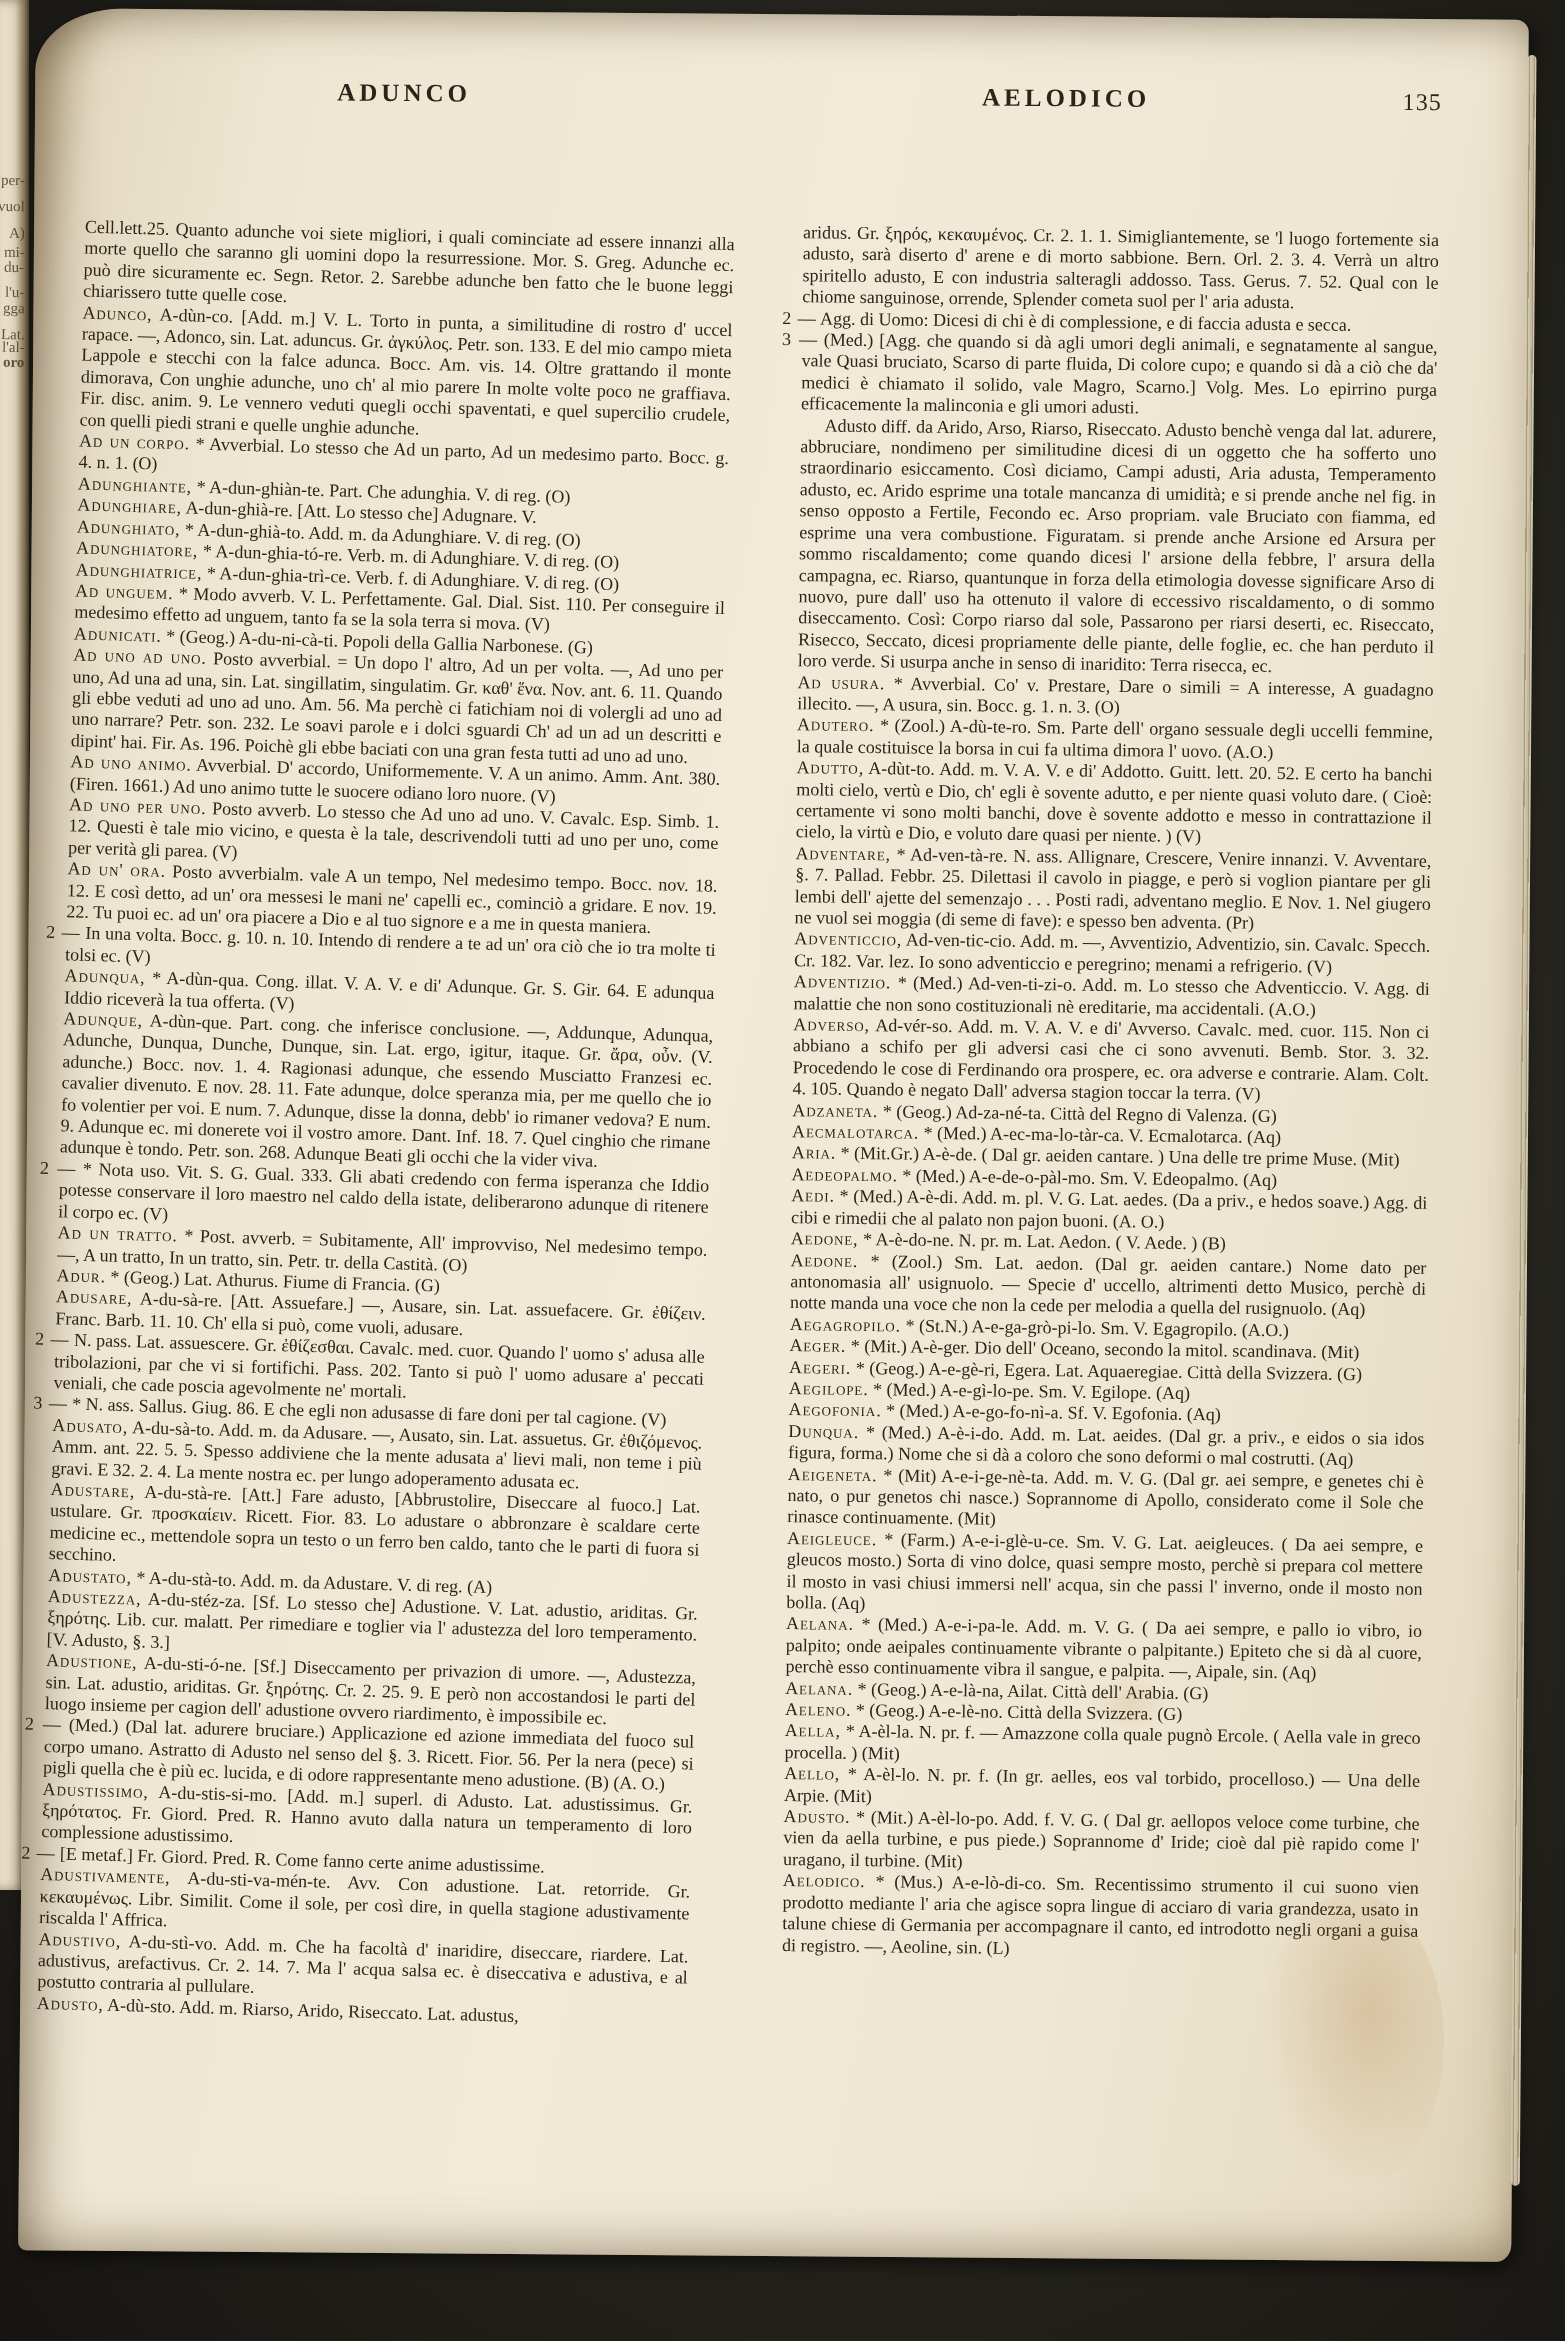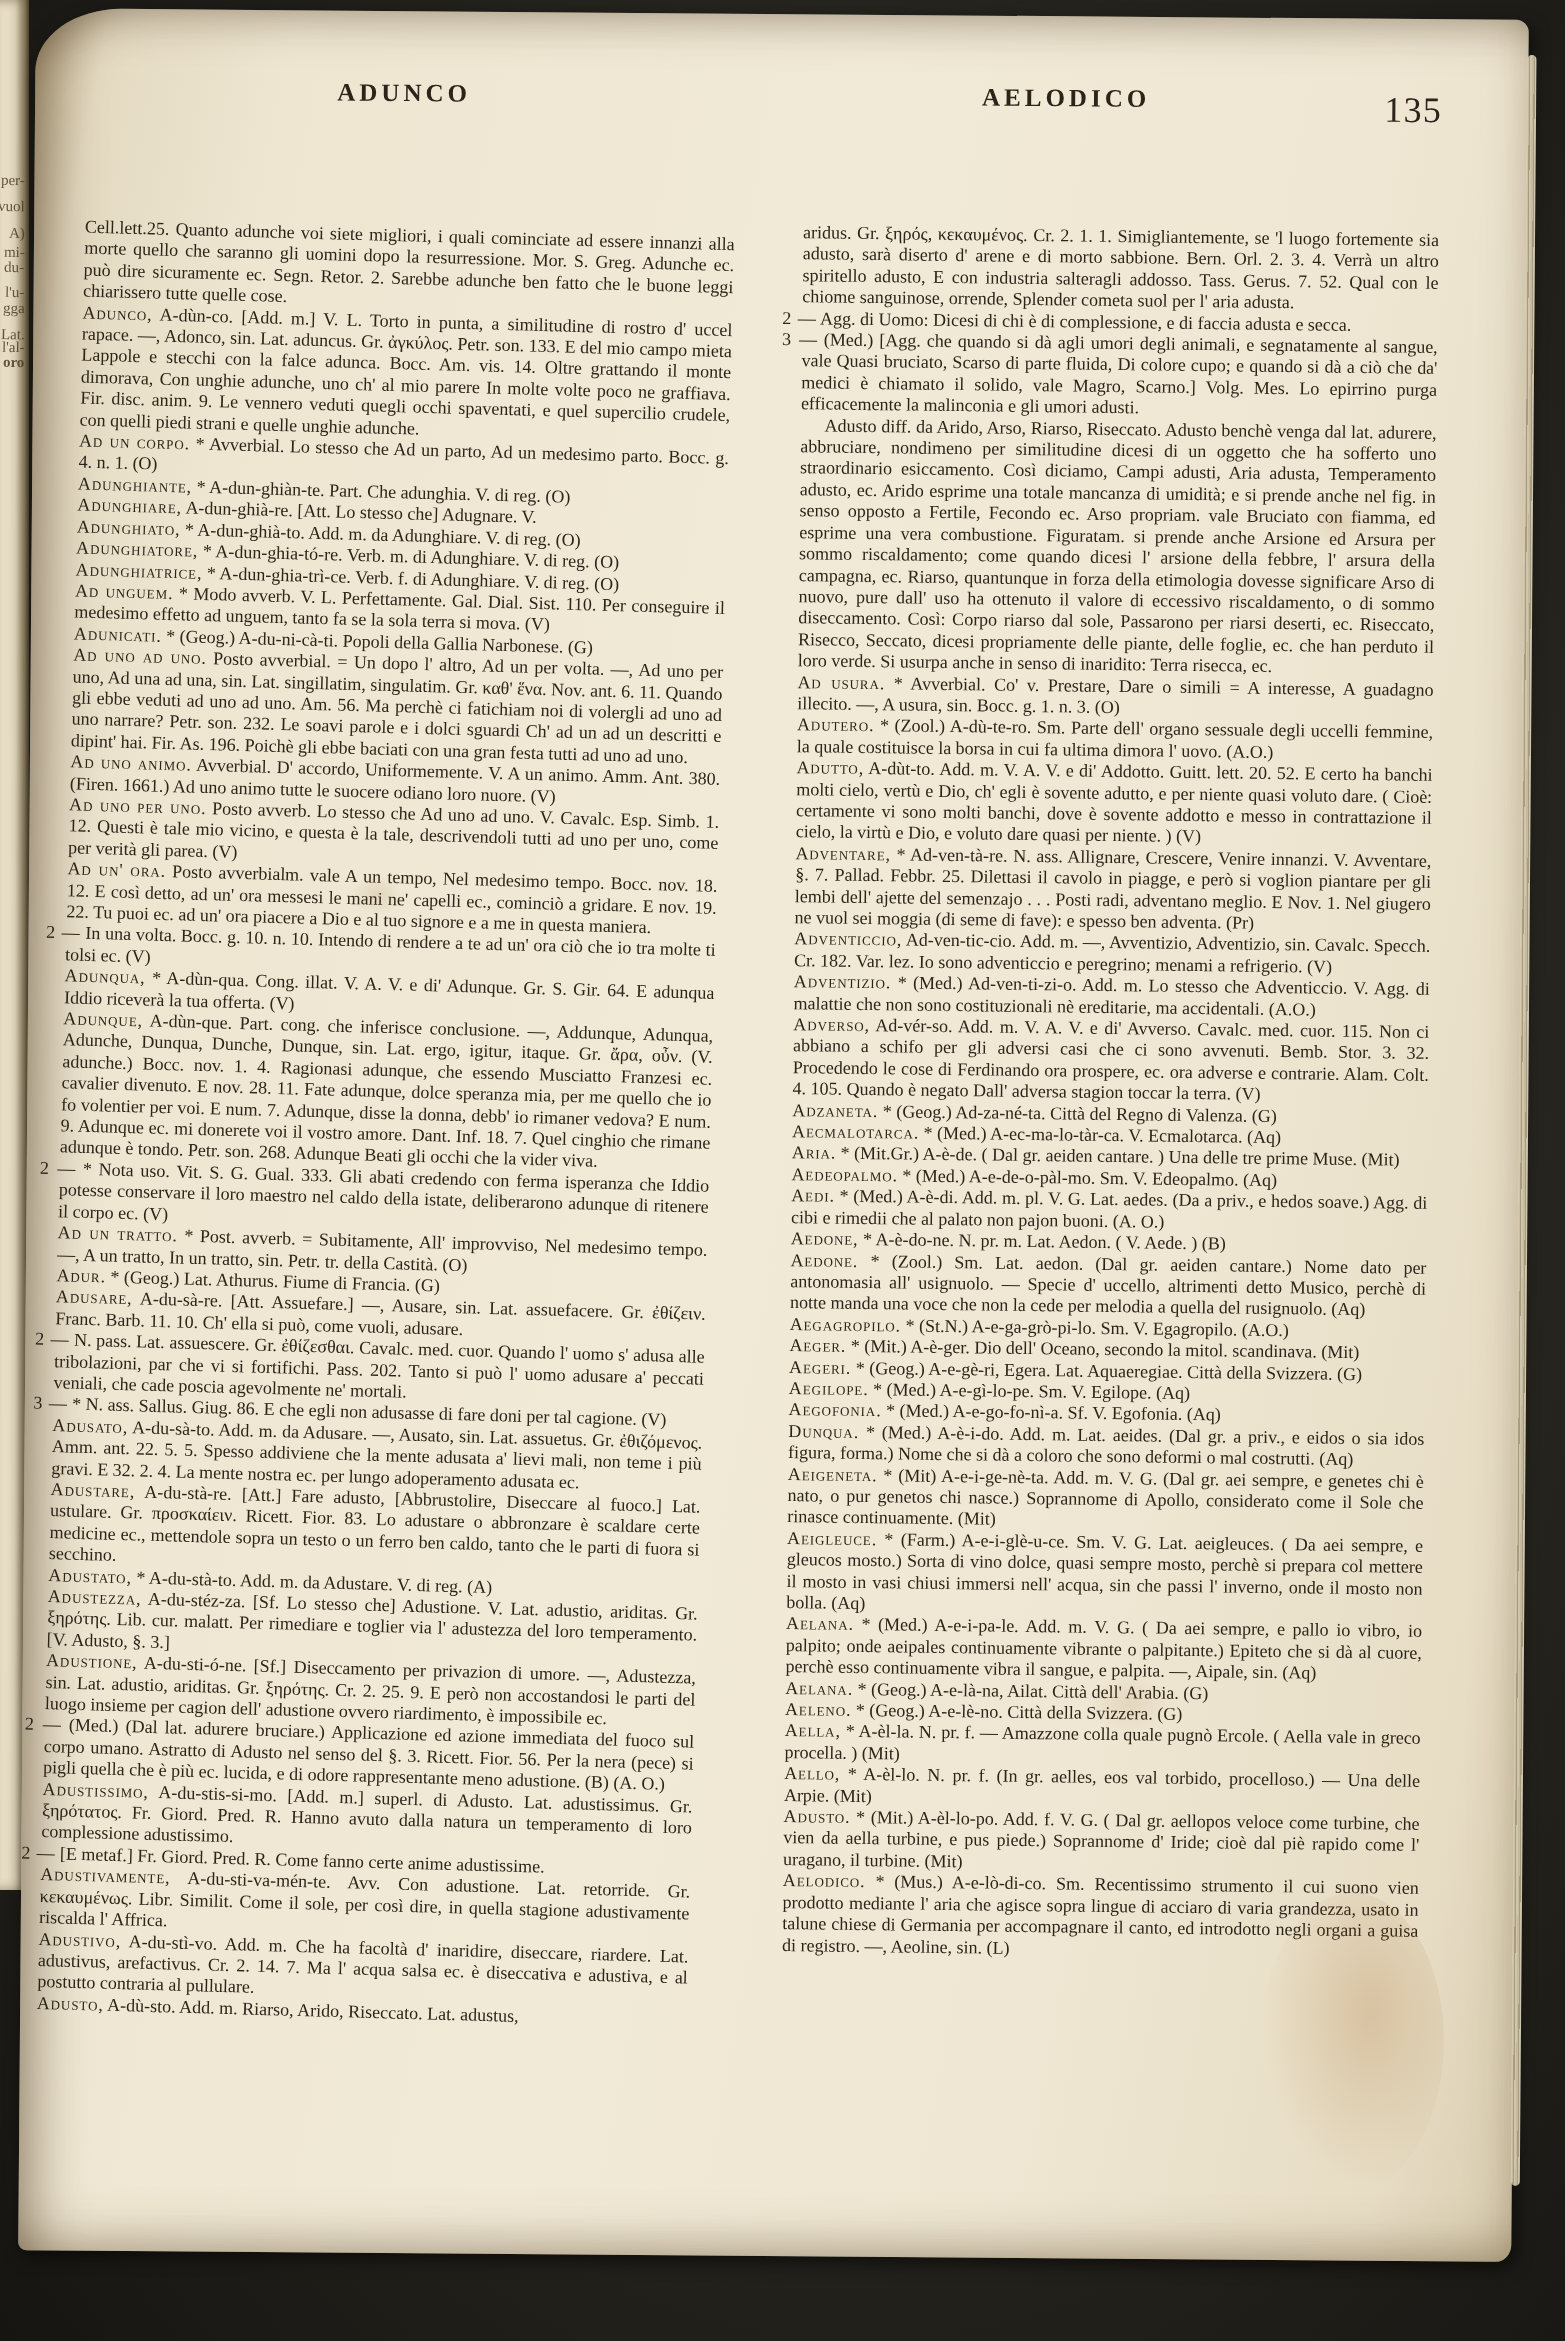--- a/index.html
+++ b/index.html
@@ -37,21 +37,21 @@
     position:absolute;right:-8px;top:35px;width:9.2px;height:2131px;
     background:repeating-linear-gradient(90deg,#d8ccae 0 1.7px,#b9ab8a 1.7px 2.9px,#e3d9bf 2.9px 4.6px);
     border-radius:4.6px;opacity:.9;
   }
   .running-head{position:absolute;top:68px;left:0;width:100%;height:40px;color:#2b241a;}
   .hdr{
     position:absolute;font-size:25px;font-weight:700;letter-spacing:4px;
     transform:translateX(-50%);white-space:nowrap;
   }
   .pageno{
-    position:absolute;right:86px;top:2.3px;font-size:36px;letter-spacing:1.2px;font-weight:400;
+    position:absolute;right:86px;top:2.3px;font-size:24px;letter-spacing:1.2px;font-weight:400;
   }
   .col{
     position:absolute;top:208px;color:#2d2419;
     font-size:18px;line-height:21.4px;text-align:justify;
   }
   .col-left{left:51px;width:650px;transform:rotate(1.1deg);transform-origin:0 0;}
   .col-right{left:769px;width:636px;transform:rotate(.25deg);transform-origin:0 0;}
   .para{margin:0;text-indent:0;}
   .para.sense{text-indent:-19.6px;}
   .para.indent{text-indent:24px;}

